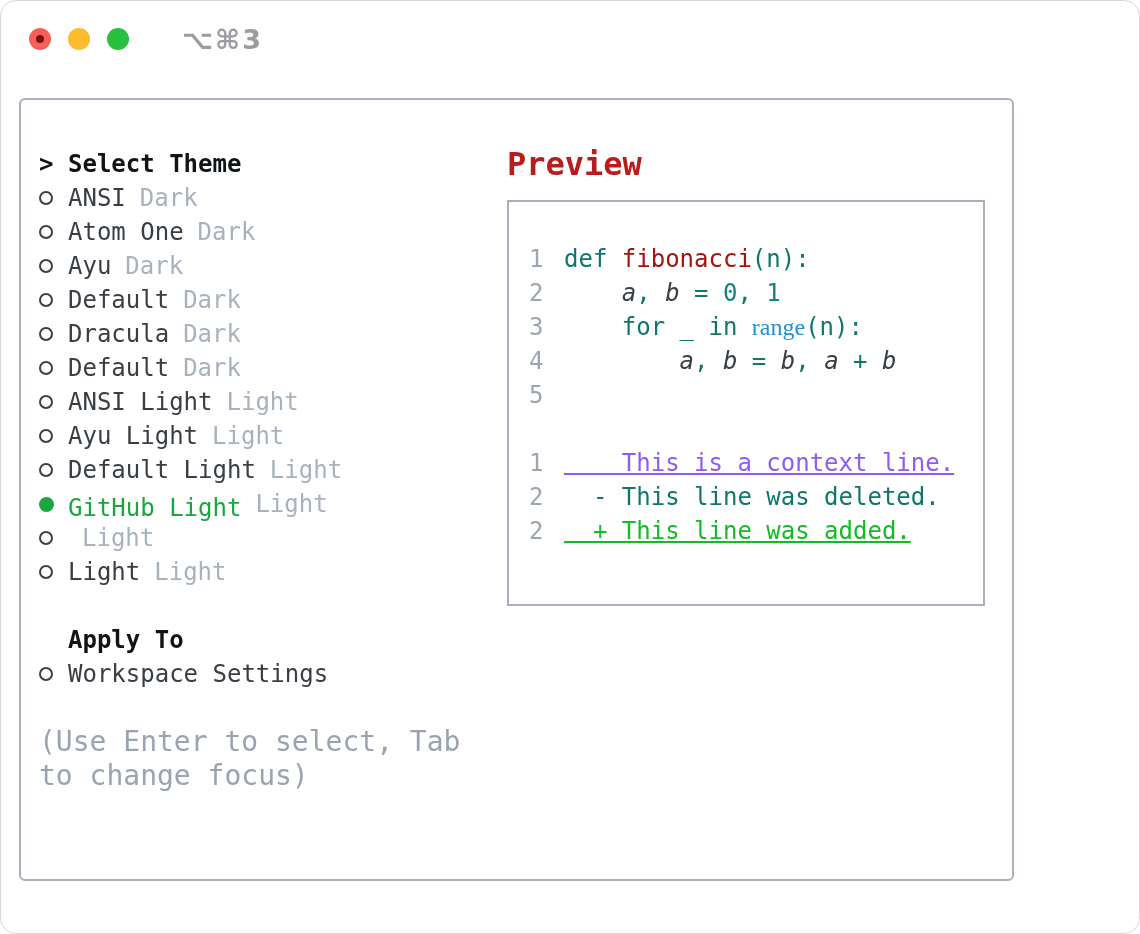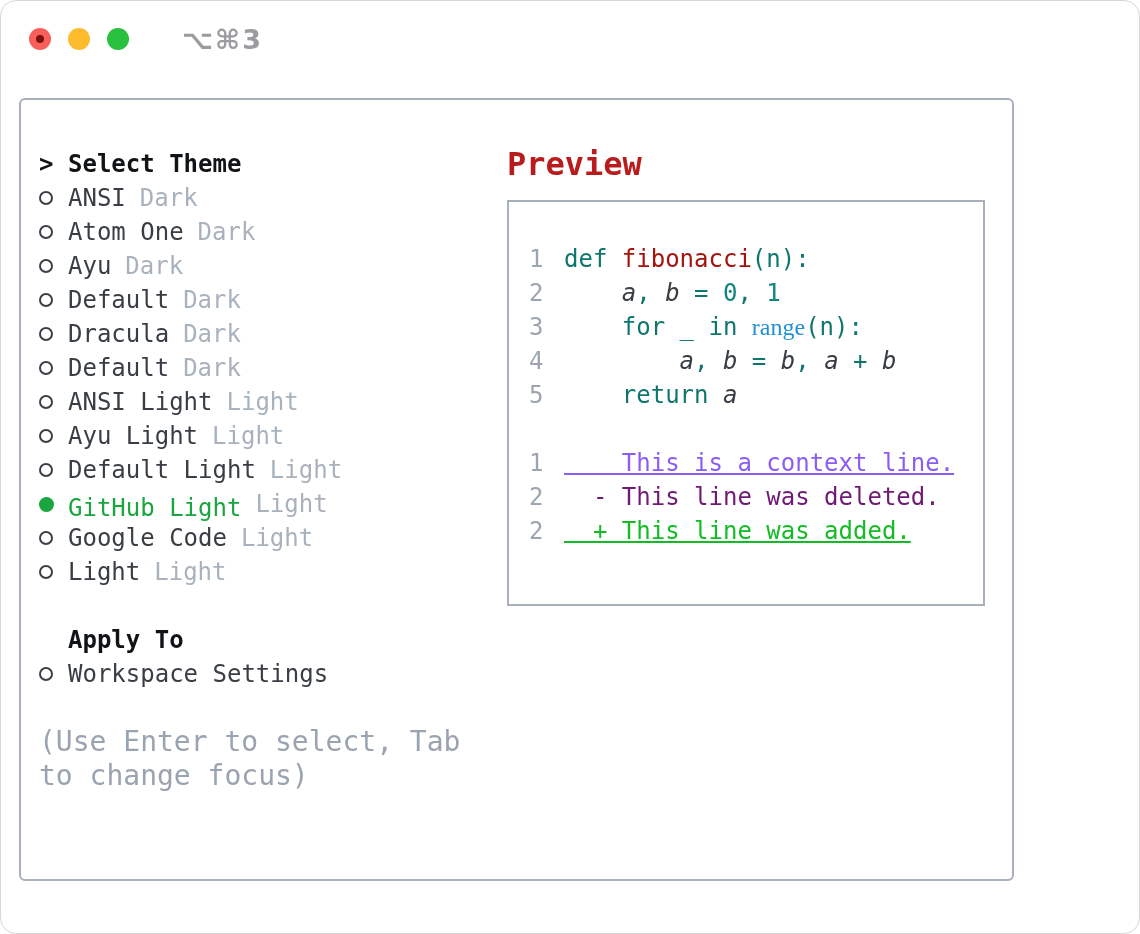--- a/index.html
+++ b/index.html
@@ -39,21 +39,21 @@
     box-sizing:border-box;padding:40px 0 0 20px;background:#fff;overflow:hidden;}
   .code-row{display:flex;align-items:center;height:34px;font-size:24px;}
   .lineno{color:#9ba6b2;flex:0 0 15px;width:15px;margin-right:20px;}
   .code-content{white-space:pre;color:#383e44;}
   .tk-d{color:#0f766e;margin-top:12px;}
   .tk-v{color:#383e44;font-style:italic;}
   .tk-fn{color:#a3140c;}
   .tk-n{color:#0e867c;}
   .tk-c{color:#2390d3;font-family:Liberation Serif, serif;}
   .tk-ctx{color:#8b5cf6;text-decoration:underline;}
-  .tk-del{color:#701a75;}
+  .tk-del{color:#0f766e;}
   .tk-add{color:#11bd22;text-decoration:underline;}
 </style>
 </head>
 <body>
 
 <div class="window">
 
   <div class="titlebar">
     <span class="light light-red"></span>
     <span class="light light-yellow"></span>
@@ -73,21 +73,21 @@
           <div class="row"><span class="marker"><span class="circle"></span></span><span class="opt-name">ANSI</span><span class="opt-tag">Dark</span></div>
           <div class="row"><span class="marker"><span class="circle"></span></span><span class="opt-name">Atom One</span><span class="opt-tag">Dark</span></div>
           <div class="row"><span class="marker"><span class="circle"></span></span><span class="opt-name">Ayu</span><span class="opt-tag">Dark</span></div>
           <div class="row"><span class="marker"><span class="circle"></span></span><span class="opt-name">Default</span><span class="opt-tag">Dark</span></div>
           <div class="row"><span class="marker"><span class="circle"></span></span><span class="opt-name">Dracula</span><span class="opt-tag">Dark</span></div>
           <div class="row"><span class="marker"><span class="circle"></span></span><span class="opt-name">Default</span><span class="opt-tag">Dark</span></div>
           <div class="row"><span class="marker"><span class="circle"></span></span><span class="opt-name">ANSI Light</span><span class="opt-tag">Light</span></div>
           <div class="row"><span class="marker"><span class="circle"></span></span><span class="opt-name">Ayu Light</span><span class="opt-tag">Light</span></div>
           <div class="row"><span class="marker"><span class="circle"></span></span><span class="opt-name">Default Light</span><span class="opt-tag">Light</span></div>
           <div class="row selected"><span class="marker"><span class="circle filled"></span></span><span class="opt-name">GitHub Light</span><span class="opt-tag">Light</span></div>
-          <div class="row"><span class="marker"><span class="circle"></span></span><span class="opt-name">Google Code</span><span class="opt-tag">Light</span></div>
+          <div class="row"><span class="marker"><span class="circle"></span></span><span class="opt-tag">Light</span></div>
           <div class="row"><span class="marker"><span class="circle"></span></span><span class="opt-name">Light</span><span class="opt-tag">Light</span></div>
         </div>
 
       <div class="section-gap"></div>
 
       <div class="row header-row">
         <span class="marker"></span>
         <span>Apply To</span>
       </div>
 
@@ -116,21 +116,20 @@
             <div class="code-row">
               <span class="lineno">3</span>
               <span class="code-content"><span class="tk-d">    for _ in </span><span class="tk-c">range</span><span class="tk-d">(n):</span></span>
             </div>
             <div class="code-row">
               <span class="lineno">4</span>
               <span class="code-content"><span class="tk-d">        </span><span class="tk-v">a</span><span class="tk-d">, </span><span class="tk-v">b</span><span class="tk-d"> = </span><span class="tk-v">b</span><span class="tk-d">, </span><span class="tk-v">a</span><span class="tk-d"> + </span><span class="tk-v">b</span></span>
             </div>
             <div class="code-row">
               <span class="lineno">5</span>
-              <span class="code-content"><span class="tk-d">    return </span><span class="tk-v">a</span></span>
             </div>
           </div>
         <div class="section-gap"></div>
         <div id="diff-lines">
             <div class="code-row">
               <span class="lineno">1</span>
               <span class="code-content"><span class="tk-ctx">    This is a context line.</span></span>
             </div>
             <div class="code-row">
               <span class="lineno">2</span>

